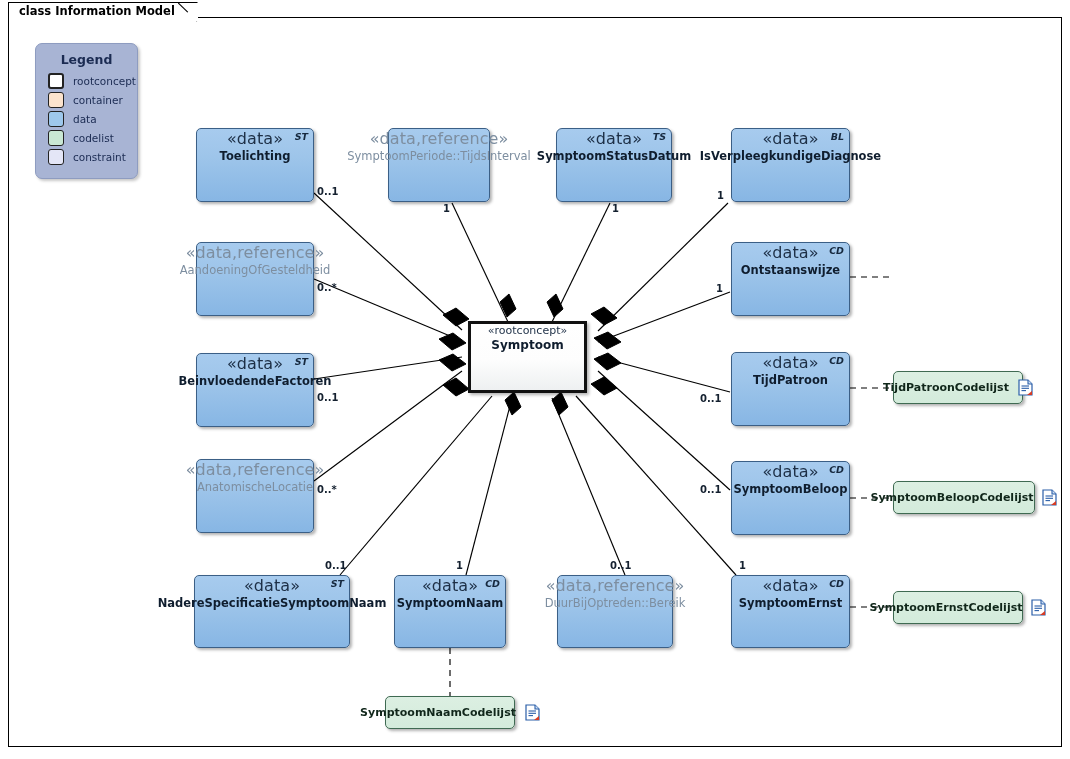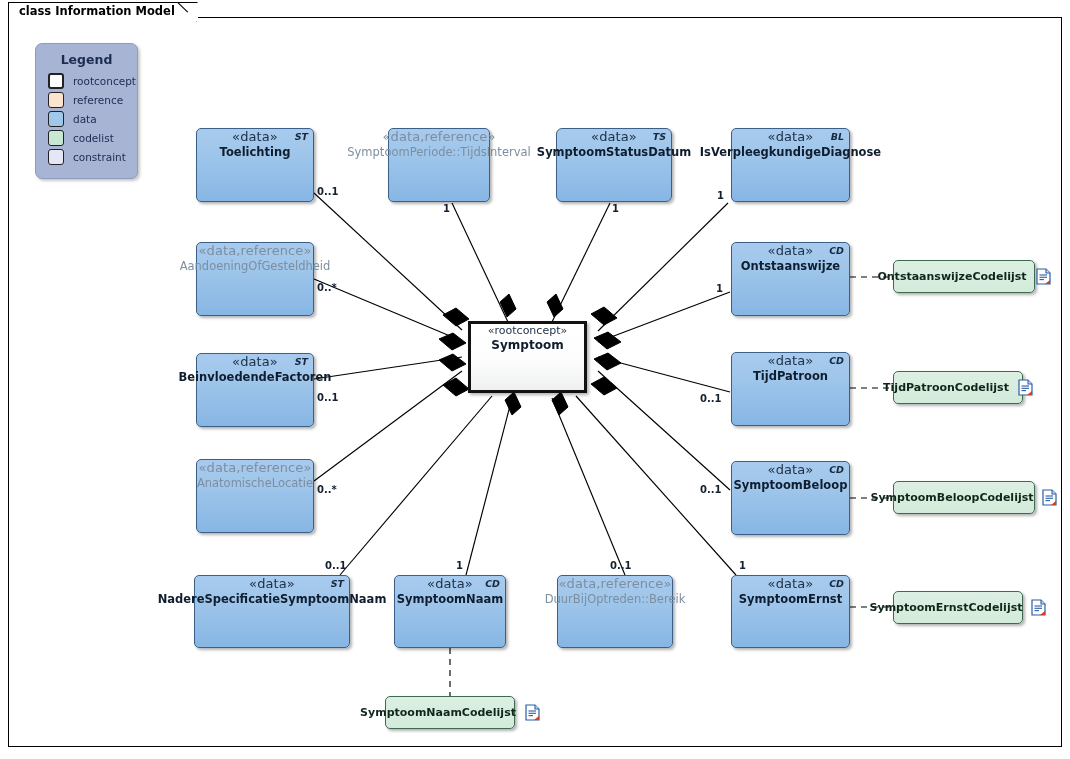--- a/index.html
+++ b/index.html
@@ -48,21 +48,21 @@
     text-align:center;line-height:1.25;
   }
 
   
   .node.data{
     border:1.1px solid #3b5f86;
     background:linear-gradient(180deg,#a7cbee 0%,#9ec5ea 38%,#87b6e4 100%);
     box-shadow:2px 2px 3px rgba(0,0,0,0.30);
     color:#13243a;
   }
-  .node.data .stereo{font-size:13px;color:#1d2f46;letter-spacing:.1px;}
+  .node.data .stereo{font-size:16px;color:#1d2f46;letter-spacing:.1px;}
   .node.data .nm{font-size:11.5px;font-weight:bold;color:#0f1d2e;white-space:nowrap;}
 
   
   .node.ref .stereo,.node.ref .nm{color:#7d8ea0;}
   .node.ref .nm{font-weight:normal;}
 
   .corner{
     position:absolute;top:2px;right:5px;
     font-size:9.5px;font-style:italic;font-weight:bold;color:#16293f;
   }
@@ -174,21 +174,21 @@
 
   <div class="legend">
     <div class="legend-title">Legend</div>
 
     <div class="legend-row">
       <span class="sw thick" style="background:#ffffff"></span>
       <span class="lb">rootconcept</span>
     </div>
     <div class="legend-row">
       <span class="sw" style="background:#fbe3cd"></span>
-      <span class="lb">reference</span>
+      <span class="lb">container</span>
     </div>
     <div class="legend-row">
       <span class="sw" style="background:#9ec8ec"></span>
       <span class="lb">data</span>
     </div>
     <div class="legend-row">
       <span class="sw" style="background:#c9e8d4"></span>
       <span class="lb">codelist</span>
     </div>
     <div class="legend-row">
@@ -289,33 +289,20 @@
     <div class="nm">SymptoomStatusDatum</div>
   </div>
   <div class="mult" style="left:612px;top:203px;">1</div>
 
   <div class="node data ref" style="left:388px;top:128px;width:102px;height:74px;">
     <div class="stereo">«data,reference»</div>
     <div class="nm">SymptoomPeriode::TijdsInterval</div>
   </div>
   <div class="mult" style="left:443px;top:203px;">1</div>
 
-  <div class="node codelist" style="left:893px;top:260px;width:142px;height:33px;">
-    <span class="nm">OntstaanswijzeCodelijst</span>
-    <svg class="doc-icon" viewBox="0 0 15 17">
-      <path d="M1 1 h9 l4 4 v11 h-13 z" fill="#fff" stroke="#2a5ea8" stroke-width="1.2"></path>
-      <path d="M10 1 v4 h4" fill="#cfe0f5" stroke="#2a5ea8" stroke-width="1.1"></path>
-      <g stroke="#2a5ea8" stroke-width="1.1">
-        <line x1="3.5" y1="7" x2="11" y2="7"></line>
-        <line x1="3.5" y1="9.3" x2="11" y2="9.3"></line>
-        <line x1="3.5" y1="11.6" x2="8" y2="11.6"></line>
-      </g>
-      <path d="M9 16 l5 0 l0 -4 z" fill="#d63b24"></path>
-    </svg>
-  </div>
 
   <div class="node codelist" style="left:893px;top:371px;width:130px;height:33px;">
     <span class="nm">TijdPatroonCodelijst</span>
     <svg class="doc-icon" viewBox="0 0 15 17">
       <path d="M1 1 h9 l4 4 v11 h-13 z" fill="#fff" stroke="#2a5ea8" stroke-width="1.2"></path>
       <path d="M10 1 v4 h4" fill="#cfe0f5" stroke="#2a5ea8" stroke-width="1.1"></path>
       <g stroke="#2a5ea8" stroke-width="1.1">
         <line x1="3.5" y1="7" x2="11" y2="7"></line>
         <line x1="3.5" y1="9.3" x2="11" y2="9.3"></line>
         <line x1="3.5" y1="11.6" x2="8" y2="11.6"></line>

